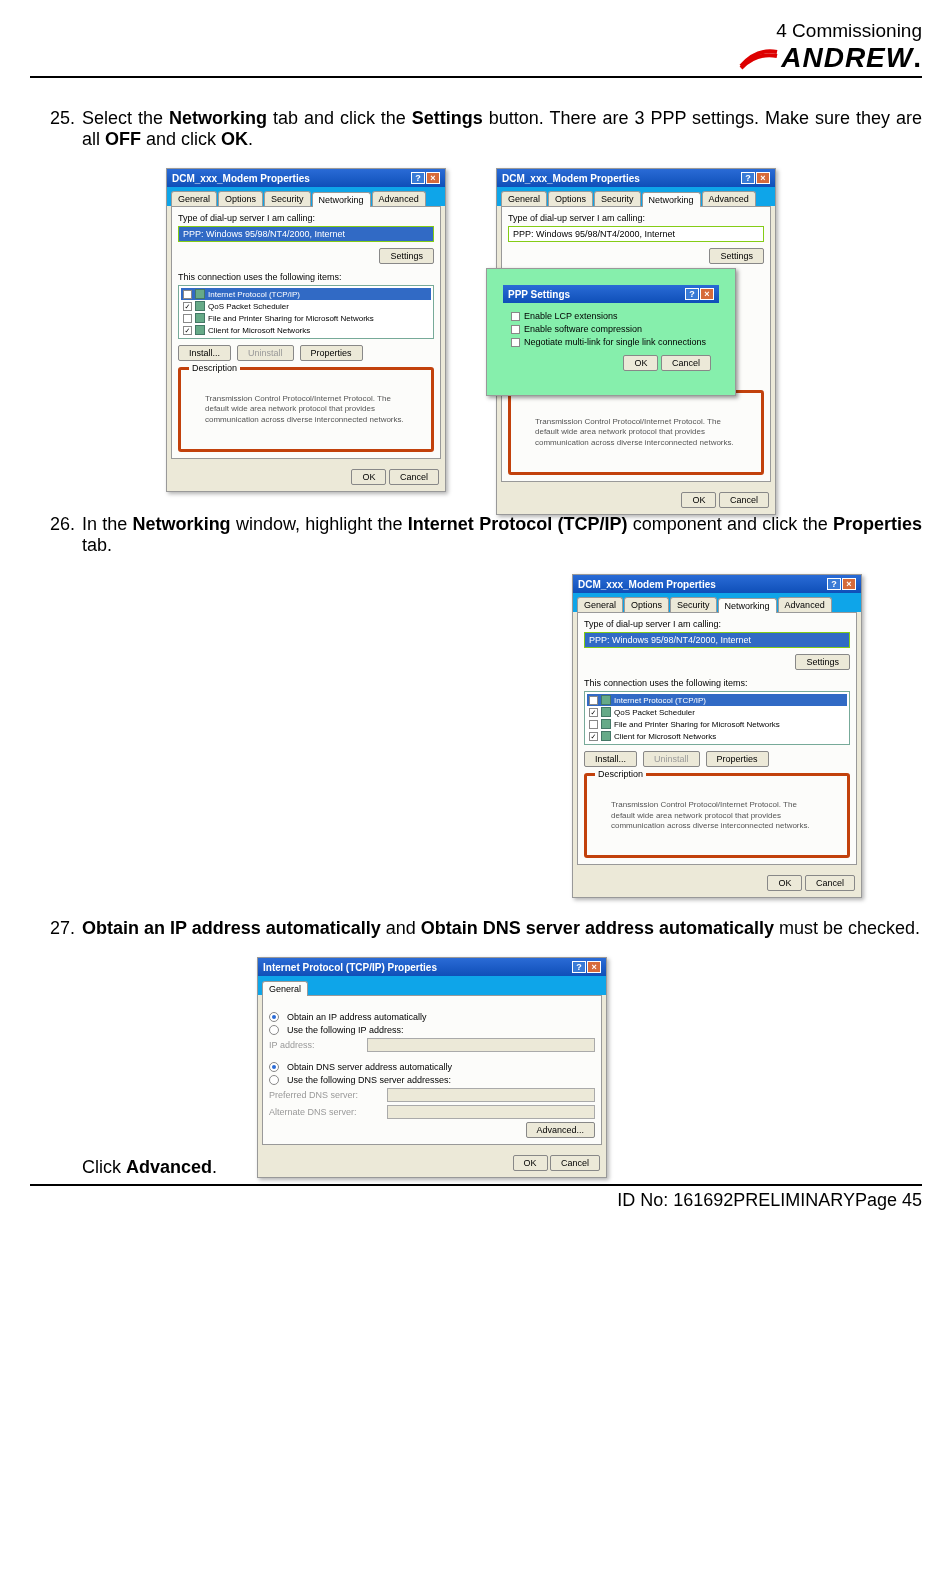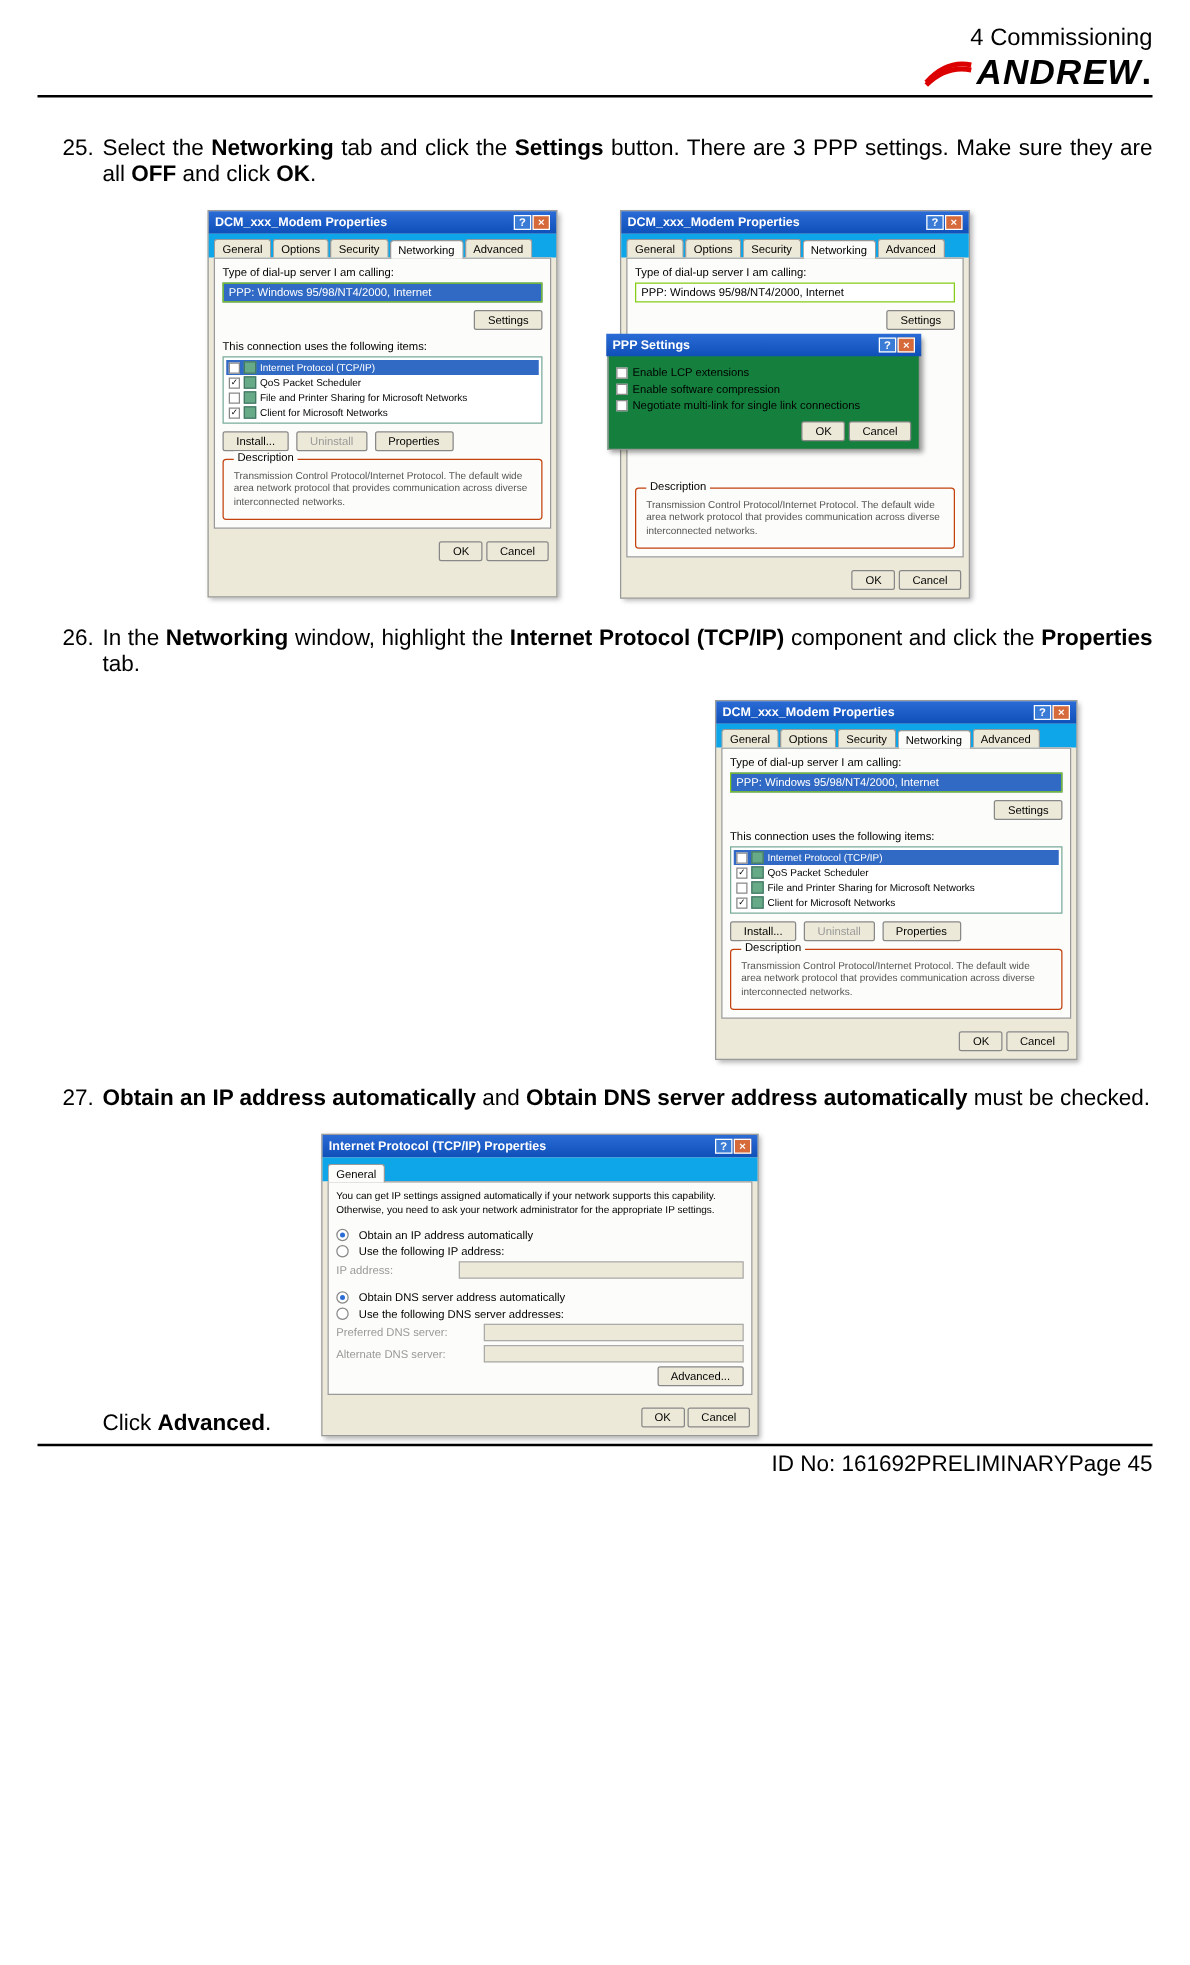--- a/index.html
+++ b/index.html
@@ -163,23 +163,23 @@
   }
   .chk.on::after { content: "✓"; }
   .icn {
     display: inline-block;
     width: 10px; height: 10px;
     background: #6a8;
     border: 1px solid #476;
   }
   .btnrow { display: flex; gap: 6px; margin: 4px 0; }
   .group {
-    border: 1px solid #c2410c;
+    border: 3px solid #c2410c;
     border-radius: 3px;
-    padding: 8px;
+    padding: 24px;
     margin-top: 6px;
     position: relative;
   }
   .group-title {
     position: absolute;
     top: -7px; left: 8px;
     background: #fcfcfa;
     padding: 0 3px;
     font-size: 9px;
   }
@@ -187,24 +187,24 @@
     font-size: 8px;
     color: #555;
     line-height: 1.3;
   }
   .dlg-foot {
     padding: 6px;
     text-align: right;
   }
   .overlay {
     position: absolute;
-    background: #15803d;
+    background: #86efac;
     border: 1px solid #999;
     box-shadow: 2px 2px 4px rgba(0,0,0,0.4);
-    padding: 6px;
+    padding: 24px;
     font-size: 9px;
   }
   .overlay .titlebar { margin: -8px -8px 8px -8px; }
   .overlay .ck { display: flex; align-items: center; gap: 4px; margin: 3px 0; }
   .radio {
     display: inline-block;
     width: 10px; height: 10px;
     border: 1px solid #888;
     border-radius: 50%;
     background: #fff;
@@ -453,21 +453,20 @@
   </div>
   <div class="dialog" style="width:350px">
     <div class="titlebar">
         <span>Internet Protocol (TCP/IP) Properties</span>
         <span class="title-btns"><span class="q">?</span><span>×</span></span>
       </div>
     <div class="tabs">
         <div class="tab active">General</div>
       </div>
     <div class="panel">
-      <div class="desc" style="color:#000">You can get IP settings assigned automatically if your network supports this capability. Otherwise, you need to ask your network administrator for the appropriate IP settings.</div>
       <div style="margin-top:10px">
         <div class="field-row">
             <span class="radio on"></span>
             <span>Obtain an IP address automatically</span>
           </div>
         <div class="field-row">
             <span class="radio"></span>
             <span>Use the following IP address:</span>
           </div>
         <div class="field-row disabled">

